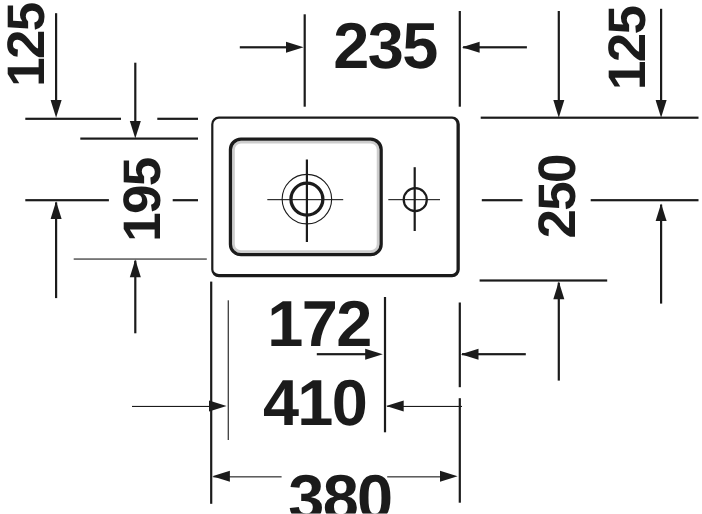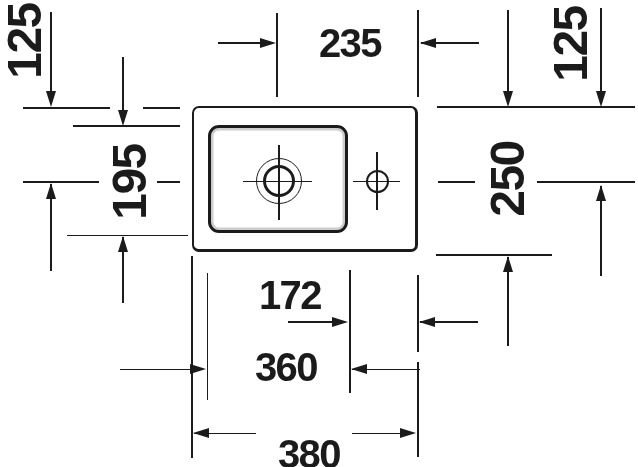--- a/index.html
+++ b/index.html
@@ -11,21 +11,21 @@
   .h{position:absolute;height:1.5px;background:#1b1b1b;}
   .v{position:absolute;width:1.5px;background:#1b1b1b;}
   
   .ar{position:absolute;width:0;height:0;}
   .ar.r{border-top:5.5px solid transparent;border-bottom:5.5px solid transparent;border-left:16px solid #1b1b1b;}
   .ar.l{border-top:5.5px solid transparent;border-bottom:5.5px solid transparent;border-right:16px solid #1b1b1b;}
   .ar.d{border-left:5.5px solid transparent;border-right:5.5px solid transparent;border-top:16px solid #1b1b1b;}
   .ar.u{border-left:5.5px solid transparent;border-right:5.5px solid transparent;border-bottom:16px solid #1b1b1b;}
   
   .lbl{
-    position:absolute;font-weight:bold;font-size:40px;letter-spacing:-1.5px;
+    position:absolute;font-weight:bold;font-size:59px;letter-spacing:-1.5px;
     transform:translate(-50%,-54%);white-space:nowrap;line-height:1;
   }
   .lbl.rot{transform:translate(-50%,-50%) rotate(-90deg);font-size:48px;}
   
   .outline{position:absolute;box-sizing:border-box;border:2px solid #1b1b1b;background:#fff;}
   #basin{border-width:2px 3px 3.5px 2px;border-radius:7px;}
   #bowl{border-width:3px;border-radius:11px;box-shadow:inset 0 0 0 2.5px rgba(27,27,27,0.22);}
   .circle{position:absolute;box-sizing:border-box;border-radius:50%;border:1.5px solid #1b1b1b;background:transparent;}
 </style>
 </head>
@@ -112,21 +112,21 @@
     <div class="h" style="left:420px;top:321.3px;width:58px;"></div>
     <div class="ar l" style="left:419px;top:316.5px;"></div>
     <div class="lbl" style="left:290px;top:297px;">172</div>
   </div>
 
   <div>
     <div class="h" style="left:120px;top:368.8px;width:71px;"></div>
     <div class="ar r" style="left:190px;top:364px;"></div>
     <div class="h" style="left:352px;top:368.8px;width:68px;"></div>
     <div class="ar l" style="left:351px;top:364px;"></div>
-    <div class="lbl" style="left:286px;top:369px;">360</div>
+    <div class="lbl" style="left:286px;top:369px;">410</div>
   </div>
 
   <div>
     <div class="h" style="left:194px;top:432.8px;width:62px;"></div>
     <div class="ar l" style="left:193px;top:428px;"></div>
     <div class="h" style="left:352px;top:432.8px;width:49px;"></div>
     <div class="ar r" style="left:400px;top:428px;"></div>
     <div class="lbl" style="left:309px;top:456px;">380</div>
   </div>
 

